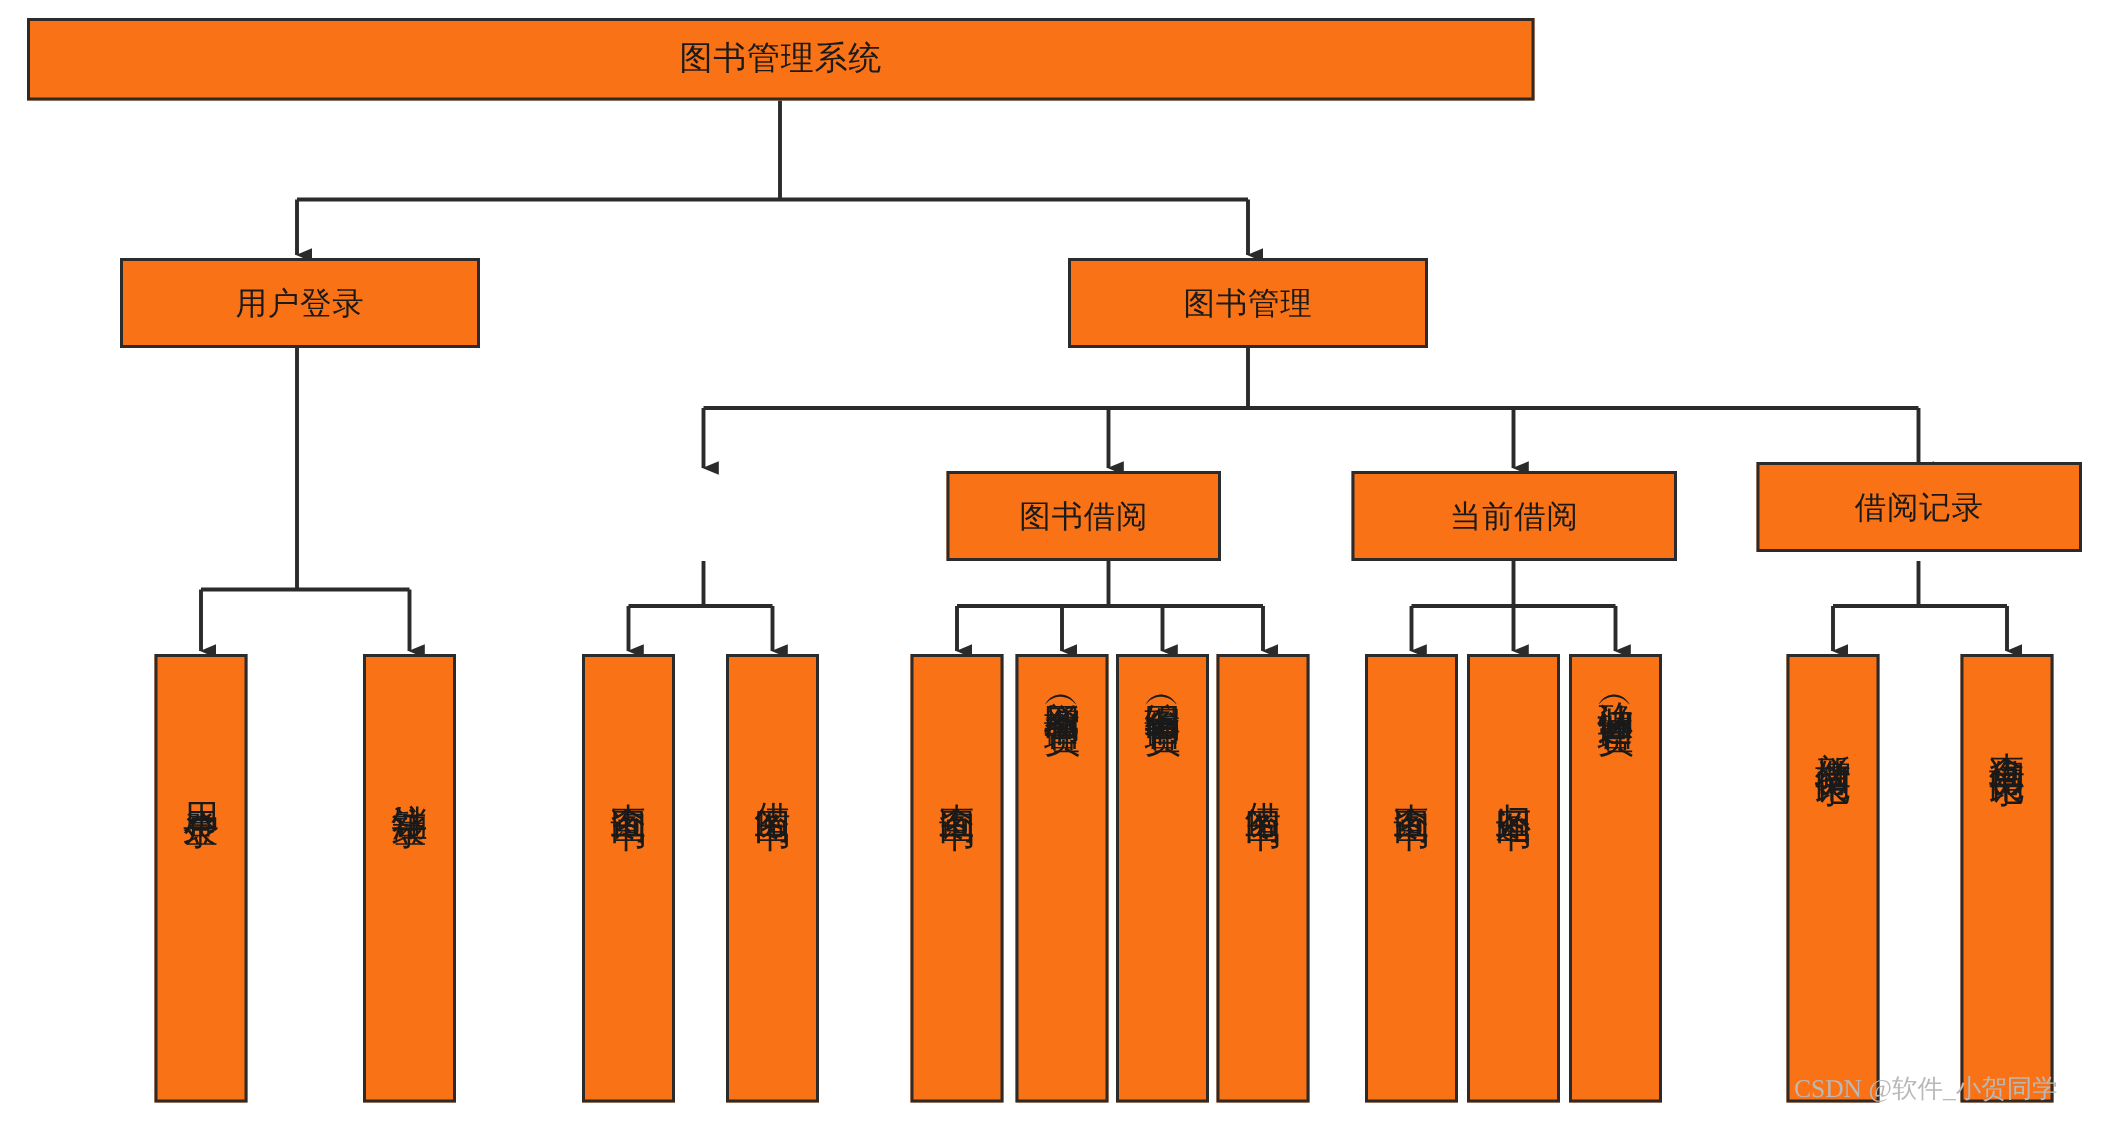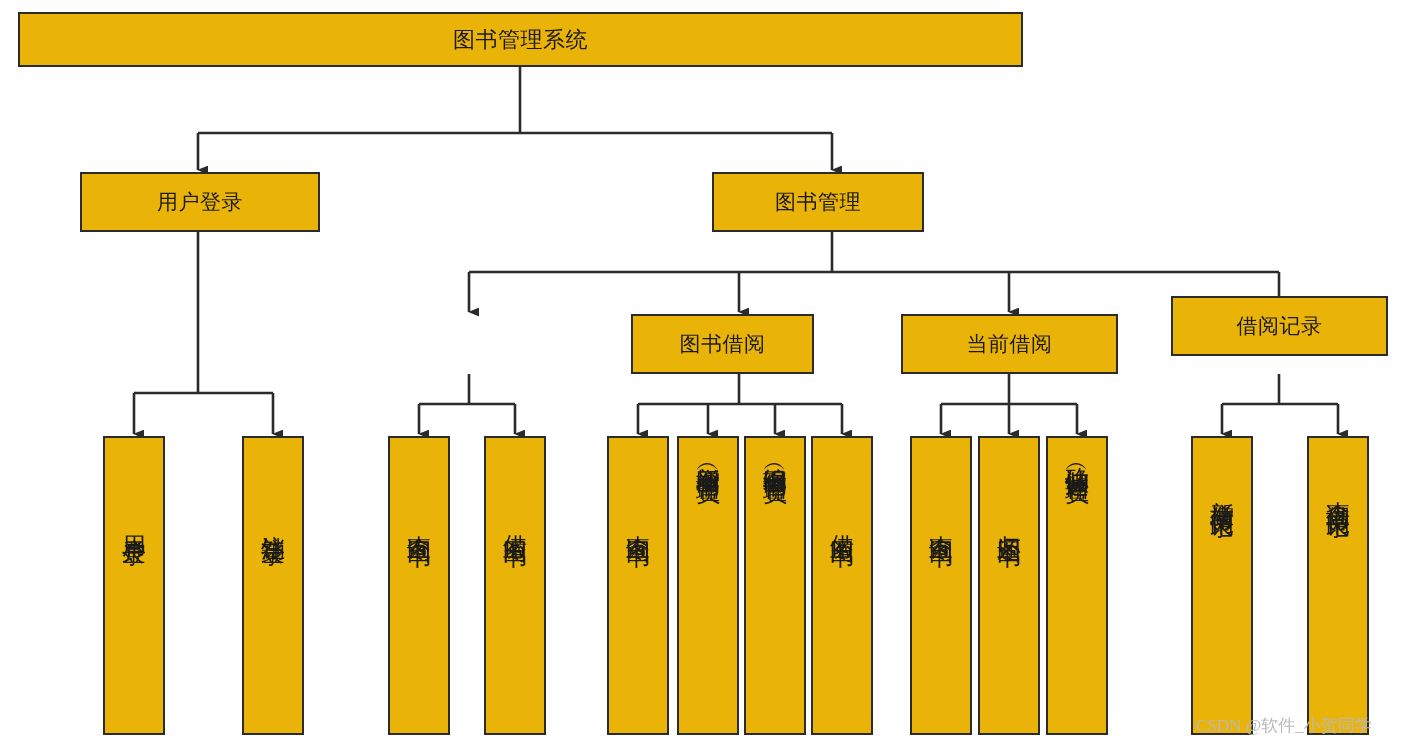--- a/index.html
+++ b/index.html
@@ -20,21 +20,21 @@
     position: absolute;
     left: 0;
     top: 0;
     width: 1405px;
     height: 747px;
     pointer-events: none;
   }
   .node {
     position: absolute;
     box-sizing: border-box;
-    background: #eab308;
+    background: #f97316;
     border: 2px solid #2b2b2b;
     display: flex;
     align-items: center;
     justify-content: center;
     z-index: 2;
   }
   .node-label {
     color: #1a1a1a;
     line-height: 1.18;
     text-align: center;
@@ -136,34 +136,34 @@
   </svg>
 
   <div class="node h-node root" style="left:18px; top:12px; width:1005px; height:55px;">
     <span class="node-label">图书管理系统</span>
   </div>
 
   <div class="node h-node" style="left:80px; top:172px; width:240px; height:60px;">
     <span class="node-label">用户登录</span>
   </div>
 
-  <div class="node h-node" style="left:712px; top:172px; width:212px; height:60px;">
+  <div class="node h-node" style="left:712px; top:172px; width:240px; height:60px;">
     <span class="node-label">图书管理</span>
   </div>
 
 
   <div class="node h-node" style="left:631px; top:314px; width:183px; height:60px;">
     <span class="node-label">图书借阅</span>
   </div>
 
   <div class="node h-node" style="left:901px; top:314px; width:217px; height:60px;">
     <span class="node-label">当前借阅</span>
   </div>
 
-  <div class="node h-node" style="left:1171px; top:296px; width:217px; height:60px;">
+  <div class="node h-node" style="left:1171px; top:308px; width:217px; height:60px;">
     <span class="node-label">借阅记录</span>
   </div>
 
   <div class="node v-node" style="left:103px; top:436px; width:62px; height:299px; padding-top:78px;">
     <span class="node-label">用户登录</span>
   </div>
 
   <div class="node v-node" style="left:242px; top:436px; width:62px; height:299px; padding-top:78px;">
     <span class="node-label">注销登录</span>
   </div>

